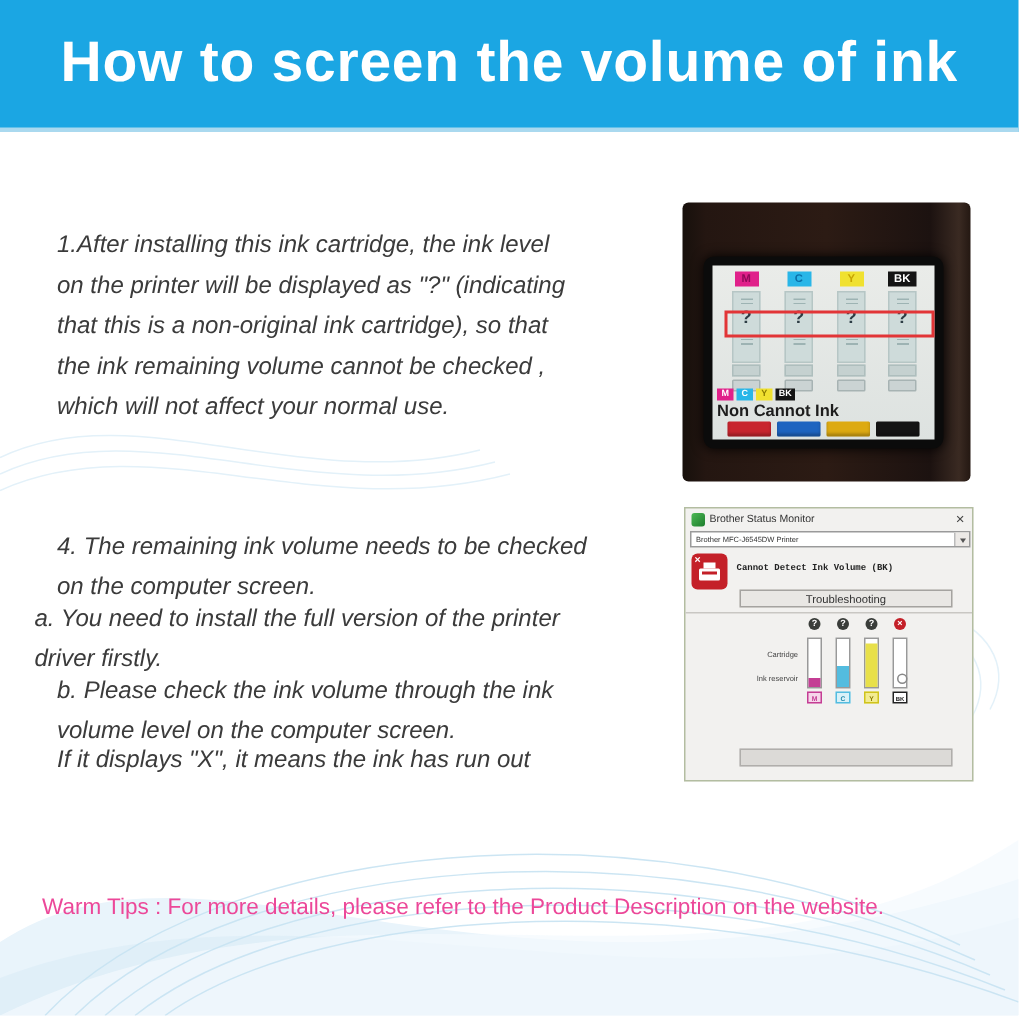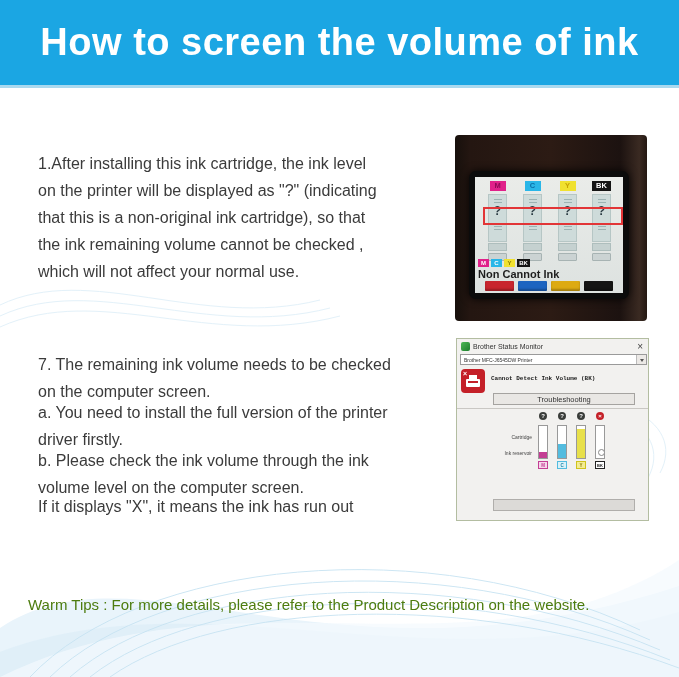--- a/index.html
+++ b/index.html
@@ -5,27 +5,27 @@
   * { margin:0; padding:0; box-sizing:border-box; }
   html,body { width:679px; height:677px; }
   body { font-family:"Liberation Sans","DejaVu Sans",sans-serif; background:#ffffff; position:relative; overflow:hidden; color:#3c3c3c; }
   .waves { position:absolute; left:0; top:0; width:679px; height:677px; z-index:0; pointer-events:none; }
 
   
   .banner { position:absolute; left:0; top:0; width:679px; height:88px; background:#1ba6e3; border-bottom:3px solid #aad9ef; display:flex; align-items:center; justify-content:center; z-index:2; }
   .banner h1 { color:#fff; font-size:38px; font-weight:bold; letter-spacing:.5px; }
 
   
-  .step { position:absolute; z-index:2; font-size:16px; line-height:27px; color:#3b3b3b; white-space:pre-line; }
+  .step { position:absolute; z-index:2; font-size:16px; line-height:27px; color:#3b3b3b; white-space:pre-line;font-style:italic; }
   .step1 { left:38px; top:150px; width:420px; }
   .step2 { left:38px; top:351px; width:430px; }
-  .step2a { left:38px; top:399px; width:430px; }
+  .step2a { left:23px; top:399px; width:430px; }
   .step2b { left:38px; top:447px; width:430px; }
   .step2c { left:38px; top:493px; width:440px; }
-  .warmtips { position:absolute; left:28px; top:596px; font-size:15px; color:#4d7c0f; z-index:2; }
+  .warmtips { position:absolute; left:28px; top:596px; font-size:15px; color:#ec4899; z-index:2; }
 
   
   .printer-photo { position:absolute; left:455px; top:135px; width:192px; height:186px; border-radius:4px; z-index:2;
     background:linear-gradient(90deg,#17100c 0%,#241611 8%,#2c1b14 50%,#1c1210 86%,#3a2a22 96%,#241812 100%); }
   .lcd-bezel { position:absolute; left:14px; top:36px; width:160px; height:128px; background:#0b0b0b; border-radius:7px; box-shadow:0 0 8px rgba(0,0,0,.9); }
   .lcd { position:absolute; left:6px; top:6px; width:148px; height:116px; background:linear-gradient(180deg,#eaece9,#dde2e0); }
   .lcd-col { position:absolute; top:4px; width:19px; display:flex; flex-direction:column; align-items:center; }
   .colx1{left:13px}.colx2{left:48px}.colx3{left:83px}.colx4{left:117px}
   .lcd-chip { width:16px; height:10px; font-size:7.5px; font-weight:bold; text-align:center; line-height:10px; }
   .chip-m{background:#e0218a;color:#8f0a58}.chip-c{background:#29b6e8;color:#0b6fa8}.chip-y{background:#f0e130;color:#c8a400}.chip-bk{background:#141414;color:#fff;width:19px}
@@ -100,21 +100,21 @@
 
 <header class="banner">
   <h1>How to screen the volume of ink</h1>
 </header>
 
 <p class="step step1">1.After installing this ink cartridge, the ink level
 on the printer will be displayed as "?" (indicating
 that this is a non-original ink cartridge), so that
 the ink remaining volume cannot be checked ,
 which will not affect your normal use.</p>
-<p class="step step2">7. The remaining ink volume needs to be checked
+<p class="step step2">4. The remaining ink volume needs to be checked
 on the computer screen.</p>
 <p class="step step2a">a. You need to install the full version of the printer
 driver firstly.</p>
 <p class="step step2b">b. Please check the ink volume through the ink
 volume level on the computer screen.</p>
 <p class="step step2c">If it displays "X", it means the ink has run out</p>
 
 <div class="printer-photo">
   <div class="lcd-bezel">
     <div class="lcd">

